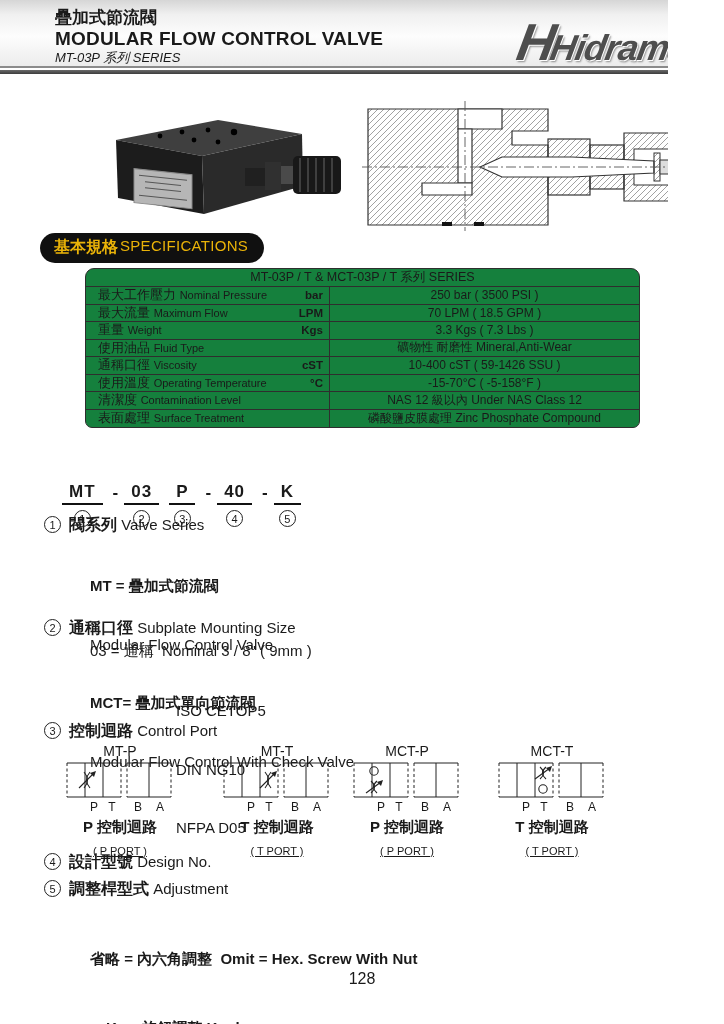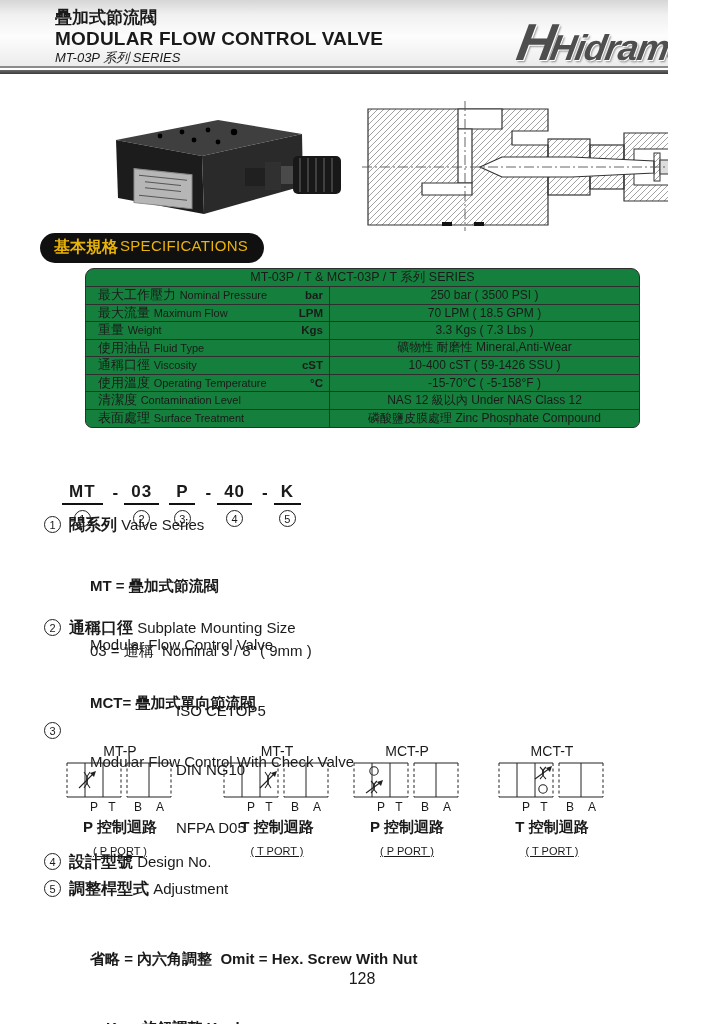--- a/index.html
+++ b/index.html
@@ -241,20 +241,21 @@
   </div>
   <div class="item-lines" style="left:90px; top:641px;">03 = 通稱  Nominal 3 / 8" ( 9mm )</div>
   <div class="item-lines" style="left:176px; top:662px;">
     <div>ISO CETOP5</div>
     <div>DIN NG10</div>
     <div>NFPA D05</div>
   </div>
 
   <div class="order-item" style="top:721px;">
     <span class="circle-num">3</span>
+    <span class="item-title"><span class="zh">控制迴路</span> <span>Control Port</span></span>
   </div>
 
   <div id="diagrams">
       <div class="diagram" style="left: 55px; top: 743px;"><div class="diagram-name">MT-P</div>
     <svg width="110" height="54" viewBox="0 0 110 54">
       <g stroke="#222" stroke-width="1">
         <line x1="2" y1="3" x2="56" y2="3"></line>
             <line x1="2" y1="37" x2="56" y2="37"></line>
         <line x1="62" y1="3" x2="106" y2="3"></line>
             <line x1="62" y1="37" x2="106" y2="37"></line>

